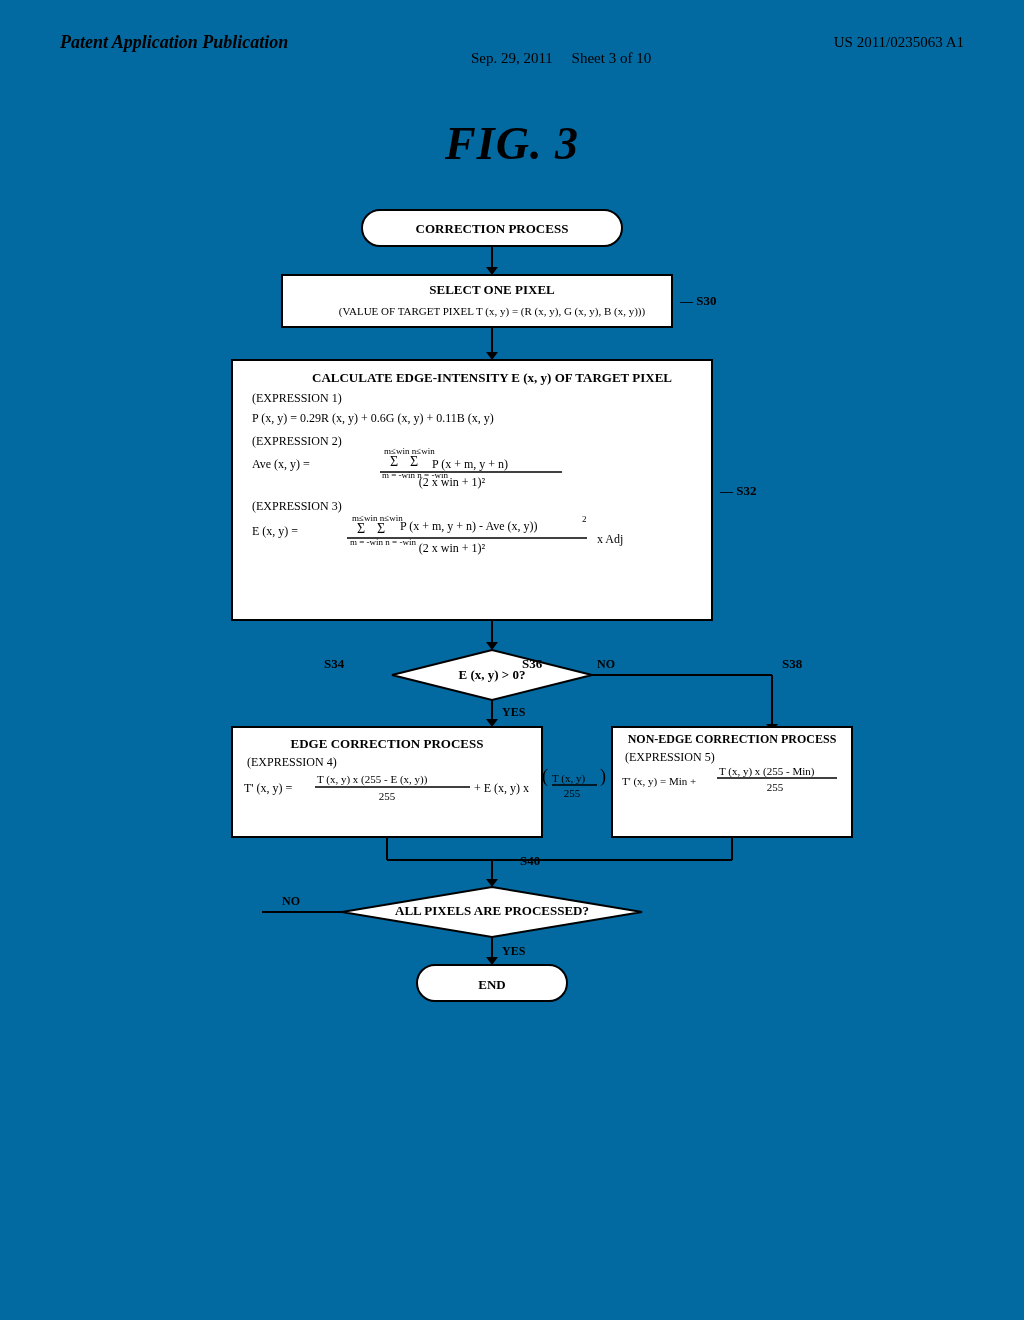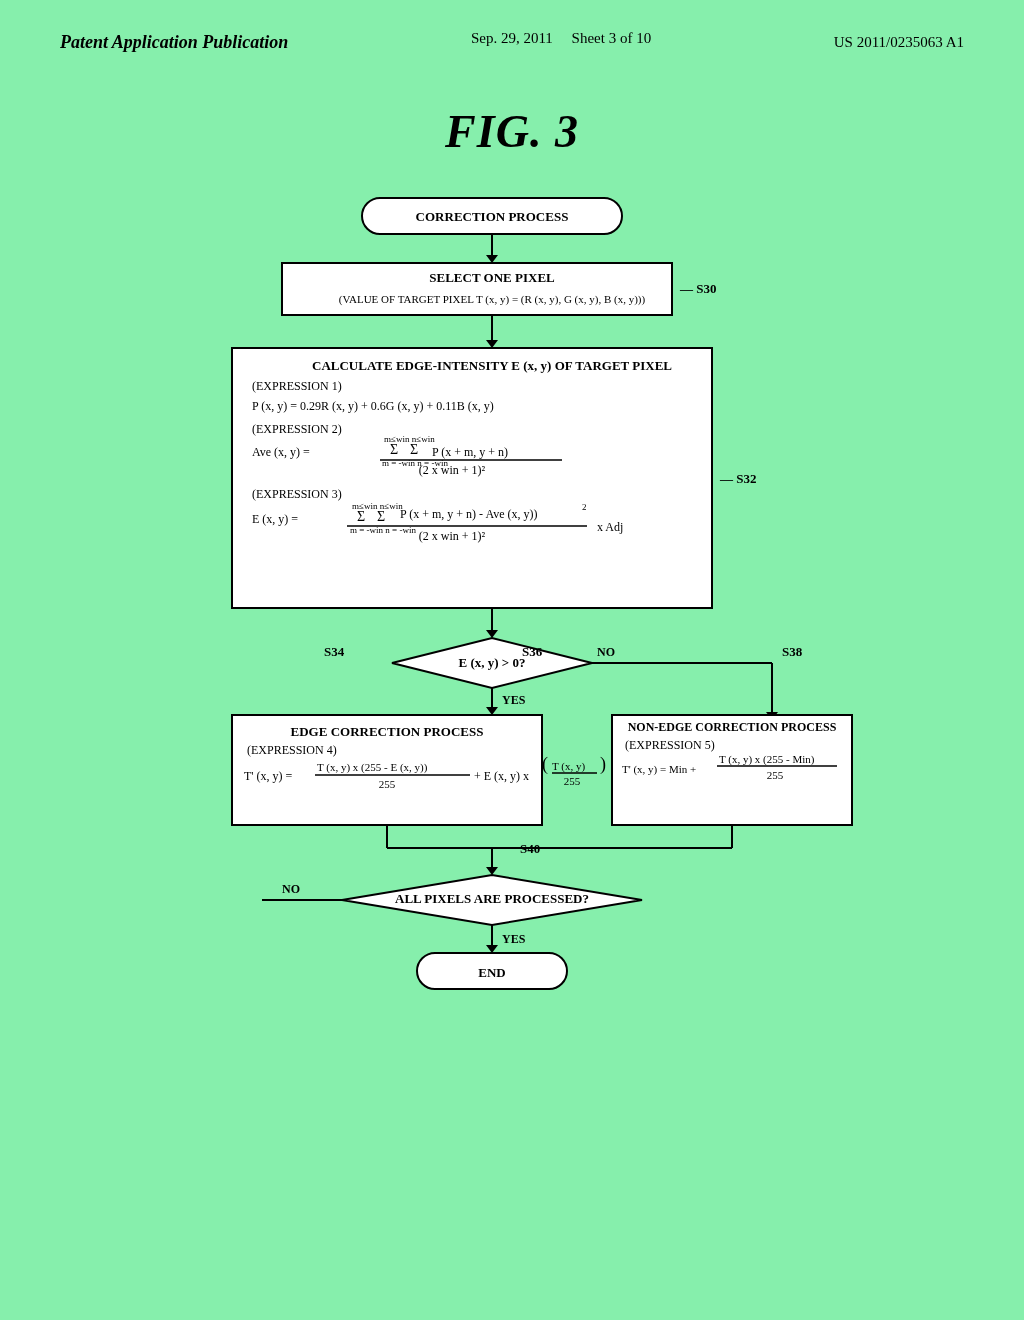--- a/index.html
+++ b/index.html
@@ -8,21 +8,21 @@
       font-family: 'Times New Roman', Times, serif;
       width: 1024px;
       min-height: 1320px;
       position: relative;
       color: #000;
     }
 
     .page {
       width: 1024px;
       min-height: 1320px;
-      background: #86efac;
+      background: #0369a1;
       padding: 0;
       position: relative;
     }
 
     
     .header {
       display: flex;
       justify-content: space-between;
       align-items: flex-start;
       padding: 30px 60px 10px 60px;
@@ -30,21 +30,21 @@
     }
     .header-left {
       font-size: 18px;
       font-weight: bold;
       font-style: italic;
       line-height: 1.4;
     }
     .header-center {
       font-size: 15px;
       text-align: center;
-      margin-top: 0;
+      margin-top: 20px;
     }
     .header-right {
       font-size: 15px;
       text-align: left;
       margin-top: 4px;
       font-family: Liberation Serif, serif;
     }
 
     
     .fig-title {

